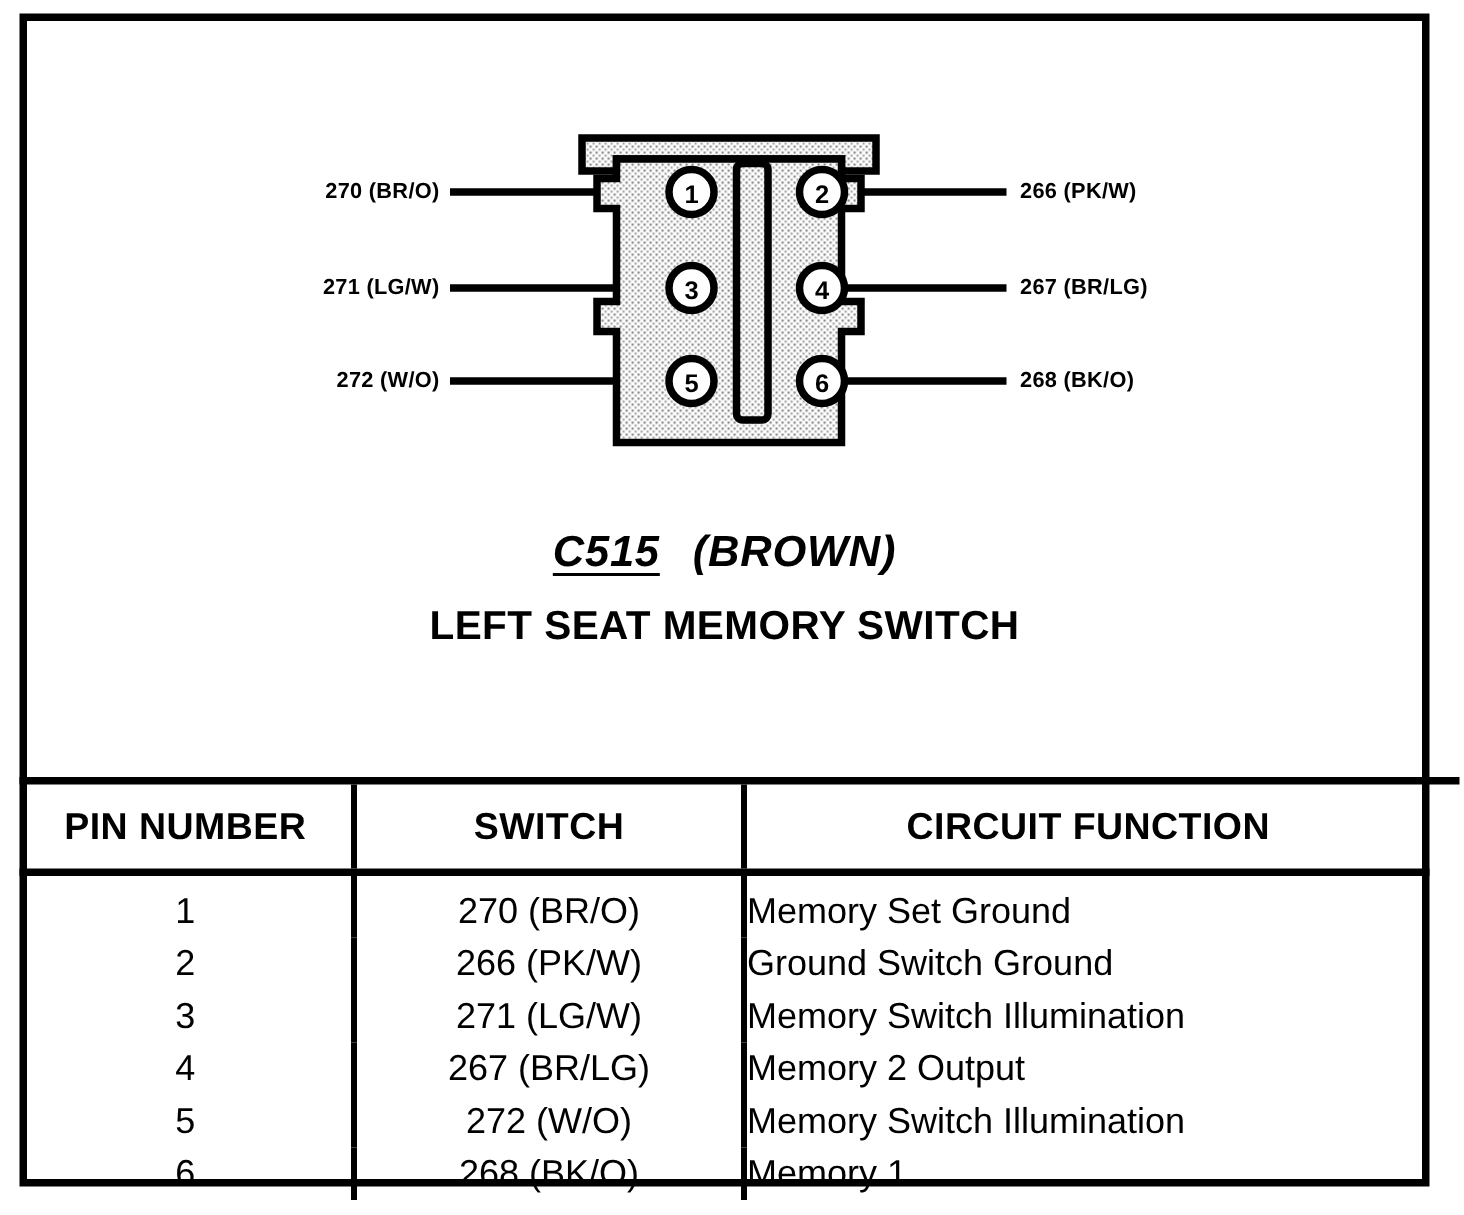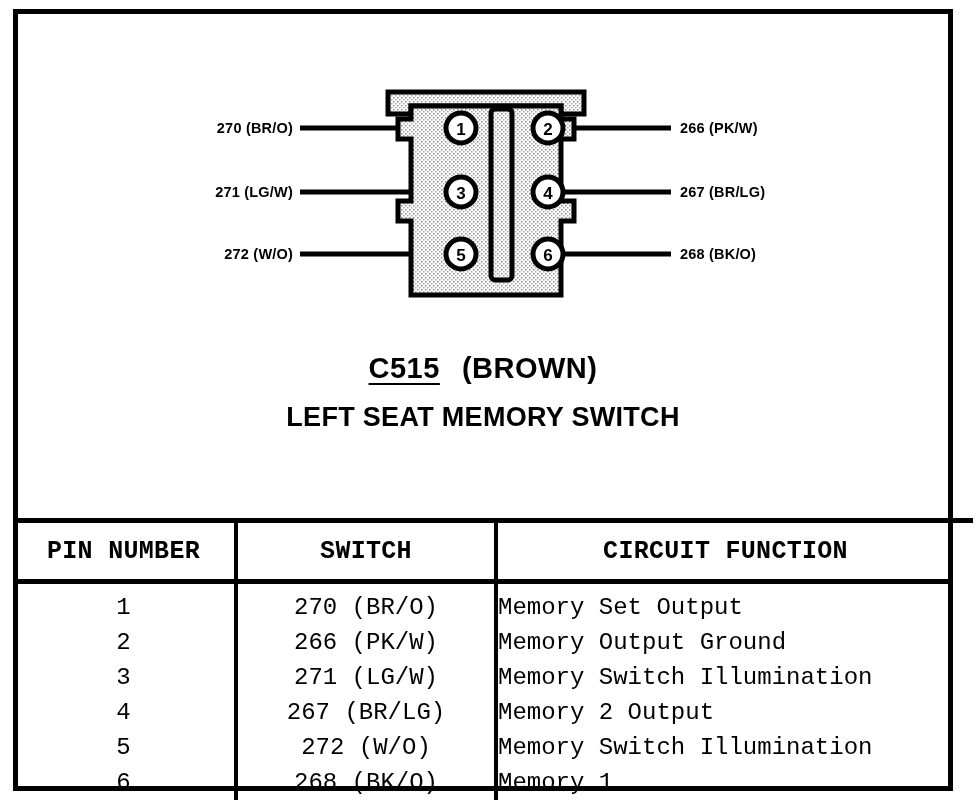--- a/index.html
+++ b/index.html
@@ -63,20 +63,21 @@
   #connector-title {
     position: absolute;
     left: 0;
     top: 345px;
     width: 940px;
     text-align: center;
     font-size: 29px;
     font-weight: bold;
     letter-spacing: 0.5px;
     line-height: 1;
+    font-style: italic;
   }
   #connector-title .code {
     text-decoration: underline;
     text-underline-offset: 5px;
   }
   #connector-title .color-name {
     margin-left: 22px;
   }
   #device-title {
     position: absolute;
@@ -93,21 +94,20 @@
   
   #pin-table {
     position: absolute;
     left: 13px;
     top: 518px;
     width: 960px;
     height: 273px;
     box-sizing: border-box;
     border-top: 5px solid #000;
     border-collapse: collapse;
-    font-family: Liberation Mono, monospace;
   }
   table.pintable {
     width: 940px;
     border-collapse: collapse;
     table-layout: fixed;
   }
   table.pintable col.c-pin  { width: 223px; }
   table.pintable col.c-ckt  { width: 260px; }
   table.pintable col.c-fn   { width: 457px; }
 
@@ -235,26 +235,26 @@
         <tr>
           <th class="sep-r">PIN NUMBER</th>
           <th class="sep-r">SWITCH</th>
           <th>CIRCUIT FUNCTION</th>
         </tr>
       </thead>
       <tbody>
         <tr>
           <td class="cell-pin sep-r">1</td>
           <td class="cell-ckt sep-r">270 (BR/O)</td>
-          <td class="cell-fn">Memory Set Output</td>
+          <td class="cell-fn">Memory Set Ground</td>
         </tr>
         <tr>
           <td class="cell-pin sep-r">2</td>
           <td class="cell-ckt sep-r">266 (PK/W)</td>
-          <td class="cell-fn">Memory Output Ground</td>
+          <td class="cell-fn">Ground Switch Ground</td>
         </tr>
         <tr>
           <td class="cell-pin sep-r">3</td>
           <td class="cell-ckt sep-r">271 (LG/W)</td>
           <td class="cell-fn">Memory Switch Illumination</td>
         </tr>
         <tr>
           <td class="cell-pin sep-r">4</td>
           <td class="cell-ckt sep-r">267 (BR/LG)</td>
           <td class="cell-fn">Memory 2 Output</td>

